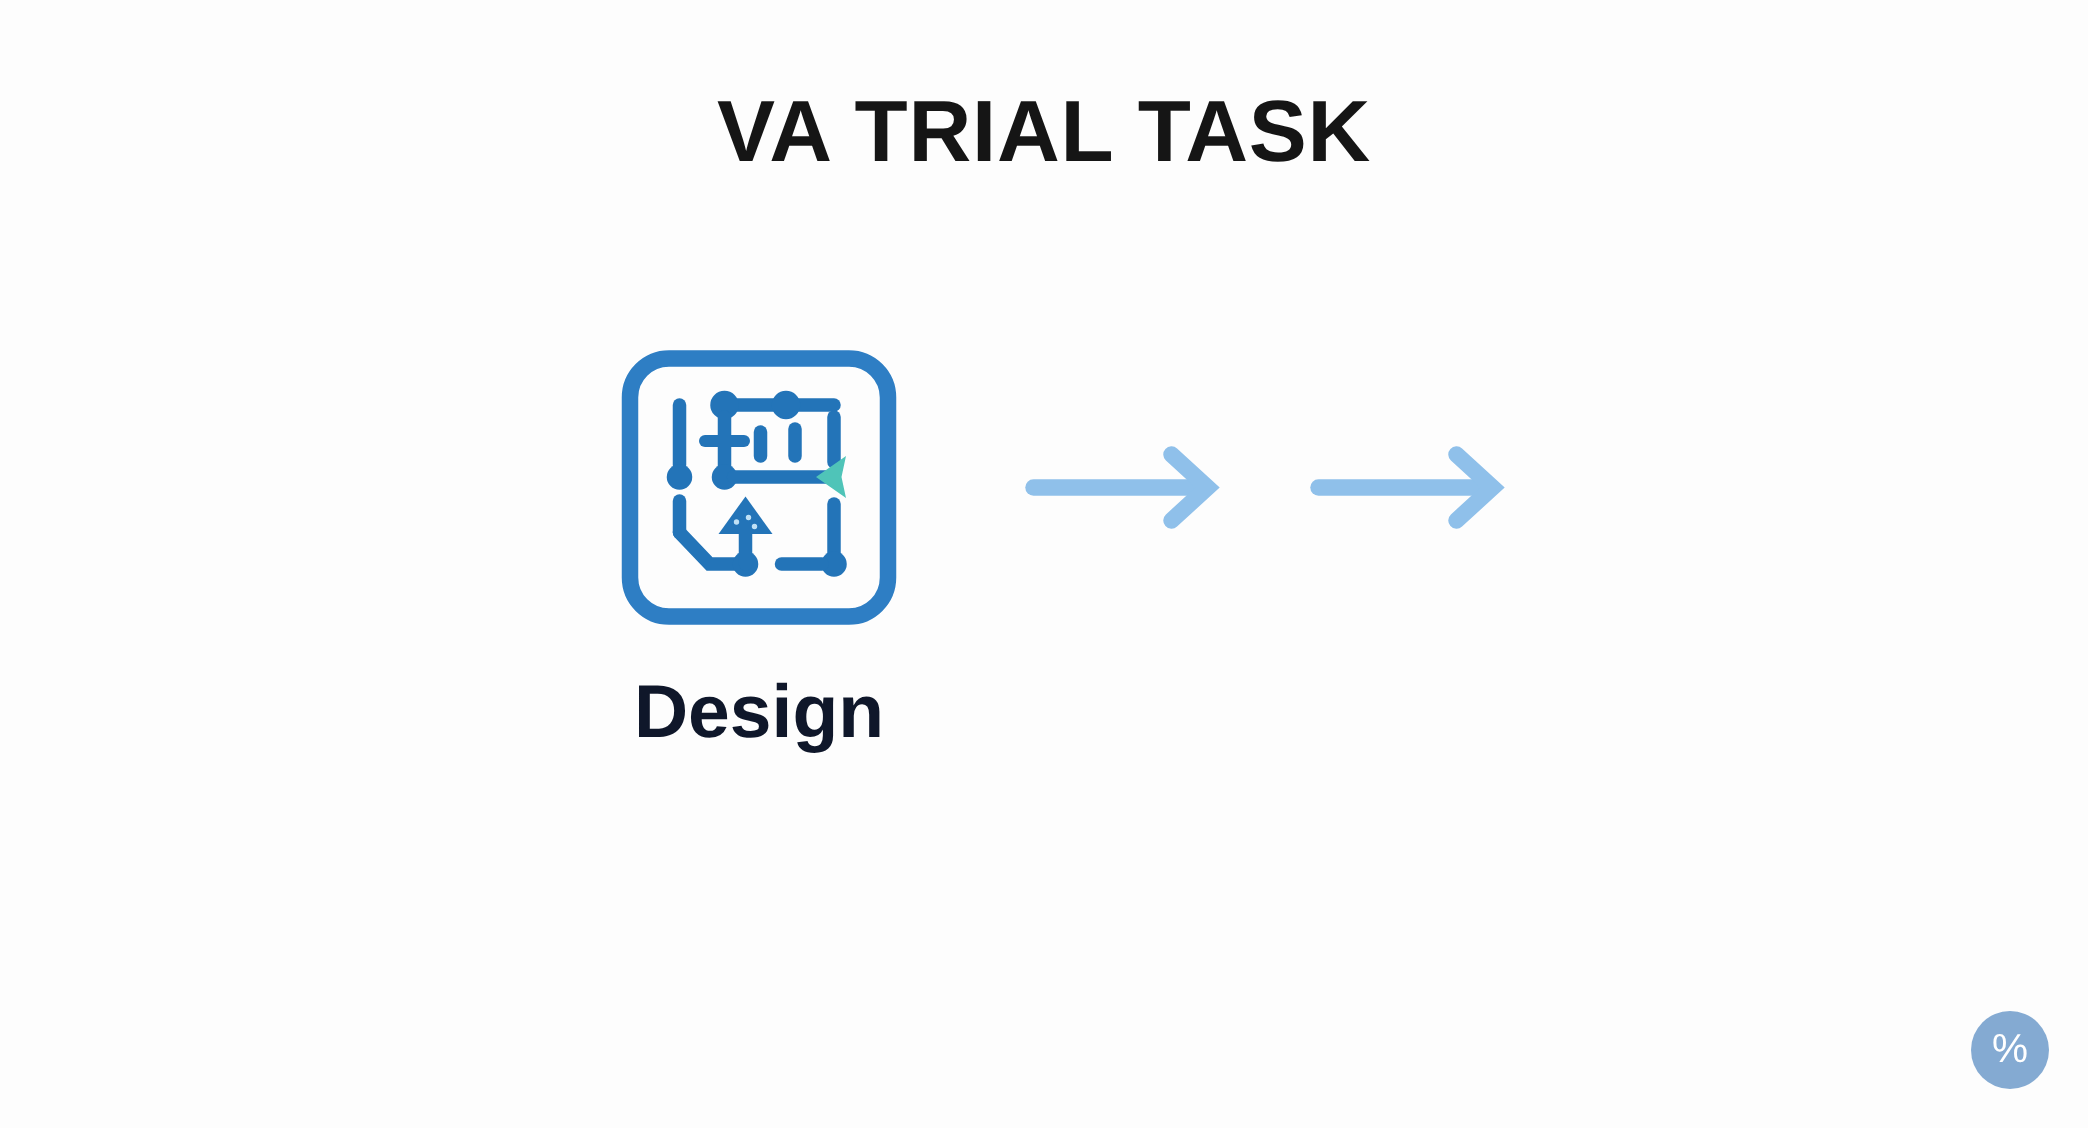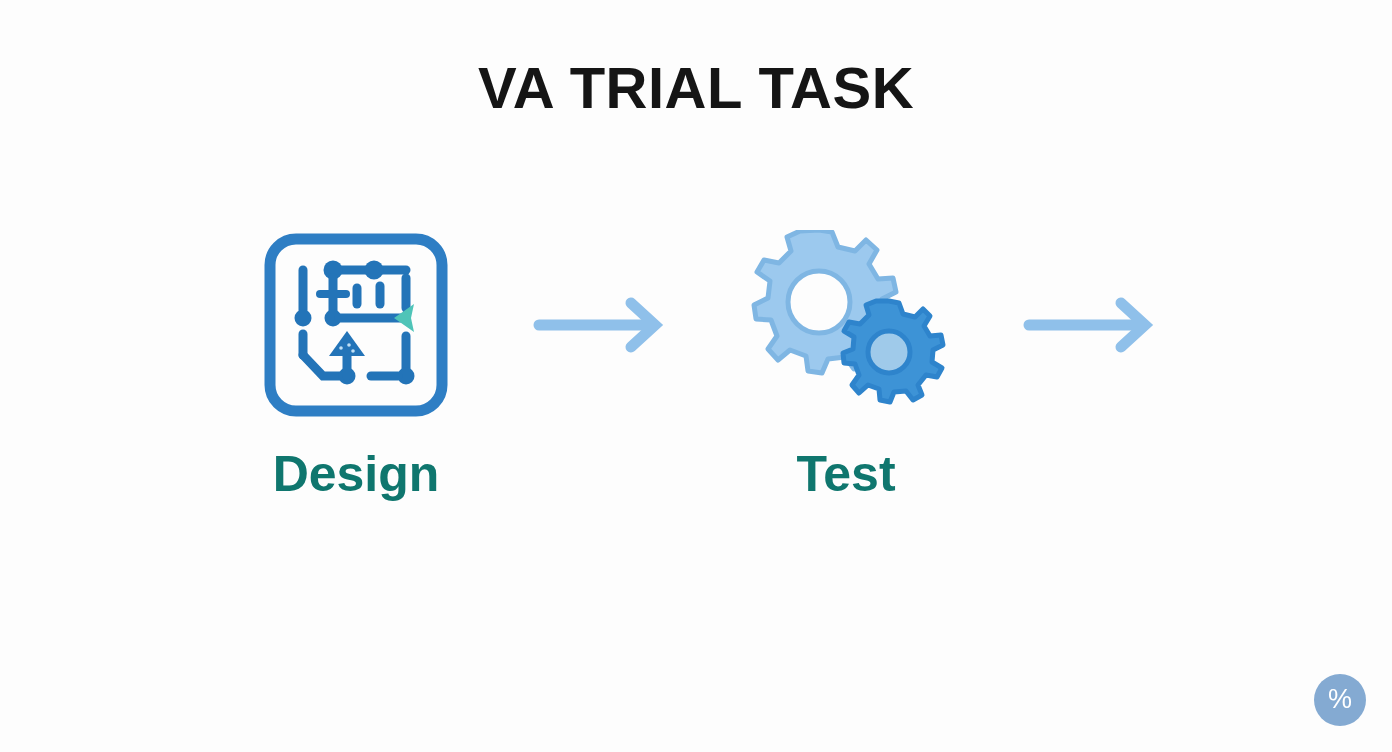--- a/index.html
+++ b/index.html
@@ -61,21 +61,21 @@
     height: 200px;
     display: flex;
     align-items: center;
     justify-content: center;
   }
 
   .step-label {
     margin-top: 24px;
     font-size: 50px;
     font-weight: bold;
-    color: #0f766e;
+    color: #0f172a;
     line-height: 1;
     white-space: nowrap;
   }
 
   .arrow-cell {
     width: 190px;
     height: 200px;
     display: flex;
     align-items: center;
     justify-content: center;
@@ -161,37 +161,20 @@
 
     <div class="arrow-cell">
       <svg width="140" height="60" viewBox="0 0 140 60" aria-hidden="true">
         <g stroke="#8FC0EA" stroke-width="11" stroke-linecap="round" fill="none">
           <line x1="8" y1="30" x2="120" y2="30"></line>
           <polyline points="100,8 124,30 100,52"></polyline>
         </g>
       </svg>
     </div>
 
-    <div class="step">
-      <div class="icon-box">
-        <svg width="210" height="190" viewBox="0 0 210 190" aria-hidden="true">
-
-          <g transform="translate(78,72)">
-            <path d="M0,-72 L13,-70 L19,-55 L36,-51 L47,-62 L58,-52 L50,-38 L59,-23 L74,-24 L77,-10 L63,-3 L62,14 L75,22 L69,35 L54,33 L43,46 L48,60 L35,67 L26,55 L9,57 L3,71 L-11,69 L-13,54 L-29,48 L-41,58 L-51,47 L-42,34 L-48,18 L-63,17 L-65,3 L-51,-4 L-49,-21 L-62,-30 L-55,-42 L-40,-39 L-28,-51 L-32,-65 L-19,-71 Z" fill="#9CC9EE" stroke="#7FB6E3" stroke-width="5" stroke-linejoin="round"></path>
-            <circle cx="0" cy="0" r="31" fill="#FDFDFD" stroke="#7FB6E3" stroke-width="5"></circle>
-          </g>
-
-          <g transform="translate(148,122)">
-            <path d="M0,-51 L10,-49 L14,-38 L26,-35 L34,-43 L41,-36 L35,-26 L41,-16 L52,-17 L54,-7 L44,-2 L43,10 L53,16 L48,25 L37,23 L29,33 L33,43 L24,48 L17,39 L5,40 L1,50 L-9,48 L-10,37 L-21,33 L-30,41 L-37,33 L-30,23 L-34,12 L-45,11 L-46,1 L-36,-3 L-35,-15 L-45,-21 L-40,-30 L-29,-28 L-20,-37 L-23,-47 L-13,-51 Z" fill="#3D93D6" stroke="#2E84CC" stroke-width="5" stroke-linejoin="round"></path>
-            <circle cx="0" cy="0" r="21" fill="#9FCAEA" stroke="#2E84CC" stroke-width="5"></circle>
-          </g>
-        </svg>
-      </div>
-      <div class="step-label">Test</div>
-    </div>
 
     <div class="arrow-cell">
       <svg width="140" height="60" viewBox="0 0 140 60" aria-hidden="true">
         <g stroke="#8FC0EA" stroke-width="11" stroke-linecap="round" fill="none">
           <line x1="8" y1="30" x2="120" y2="30"></line>
           <polyline points="100,8 124,30 100,52"></polyline>
         </g>
       </svg>
     </div>
 

